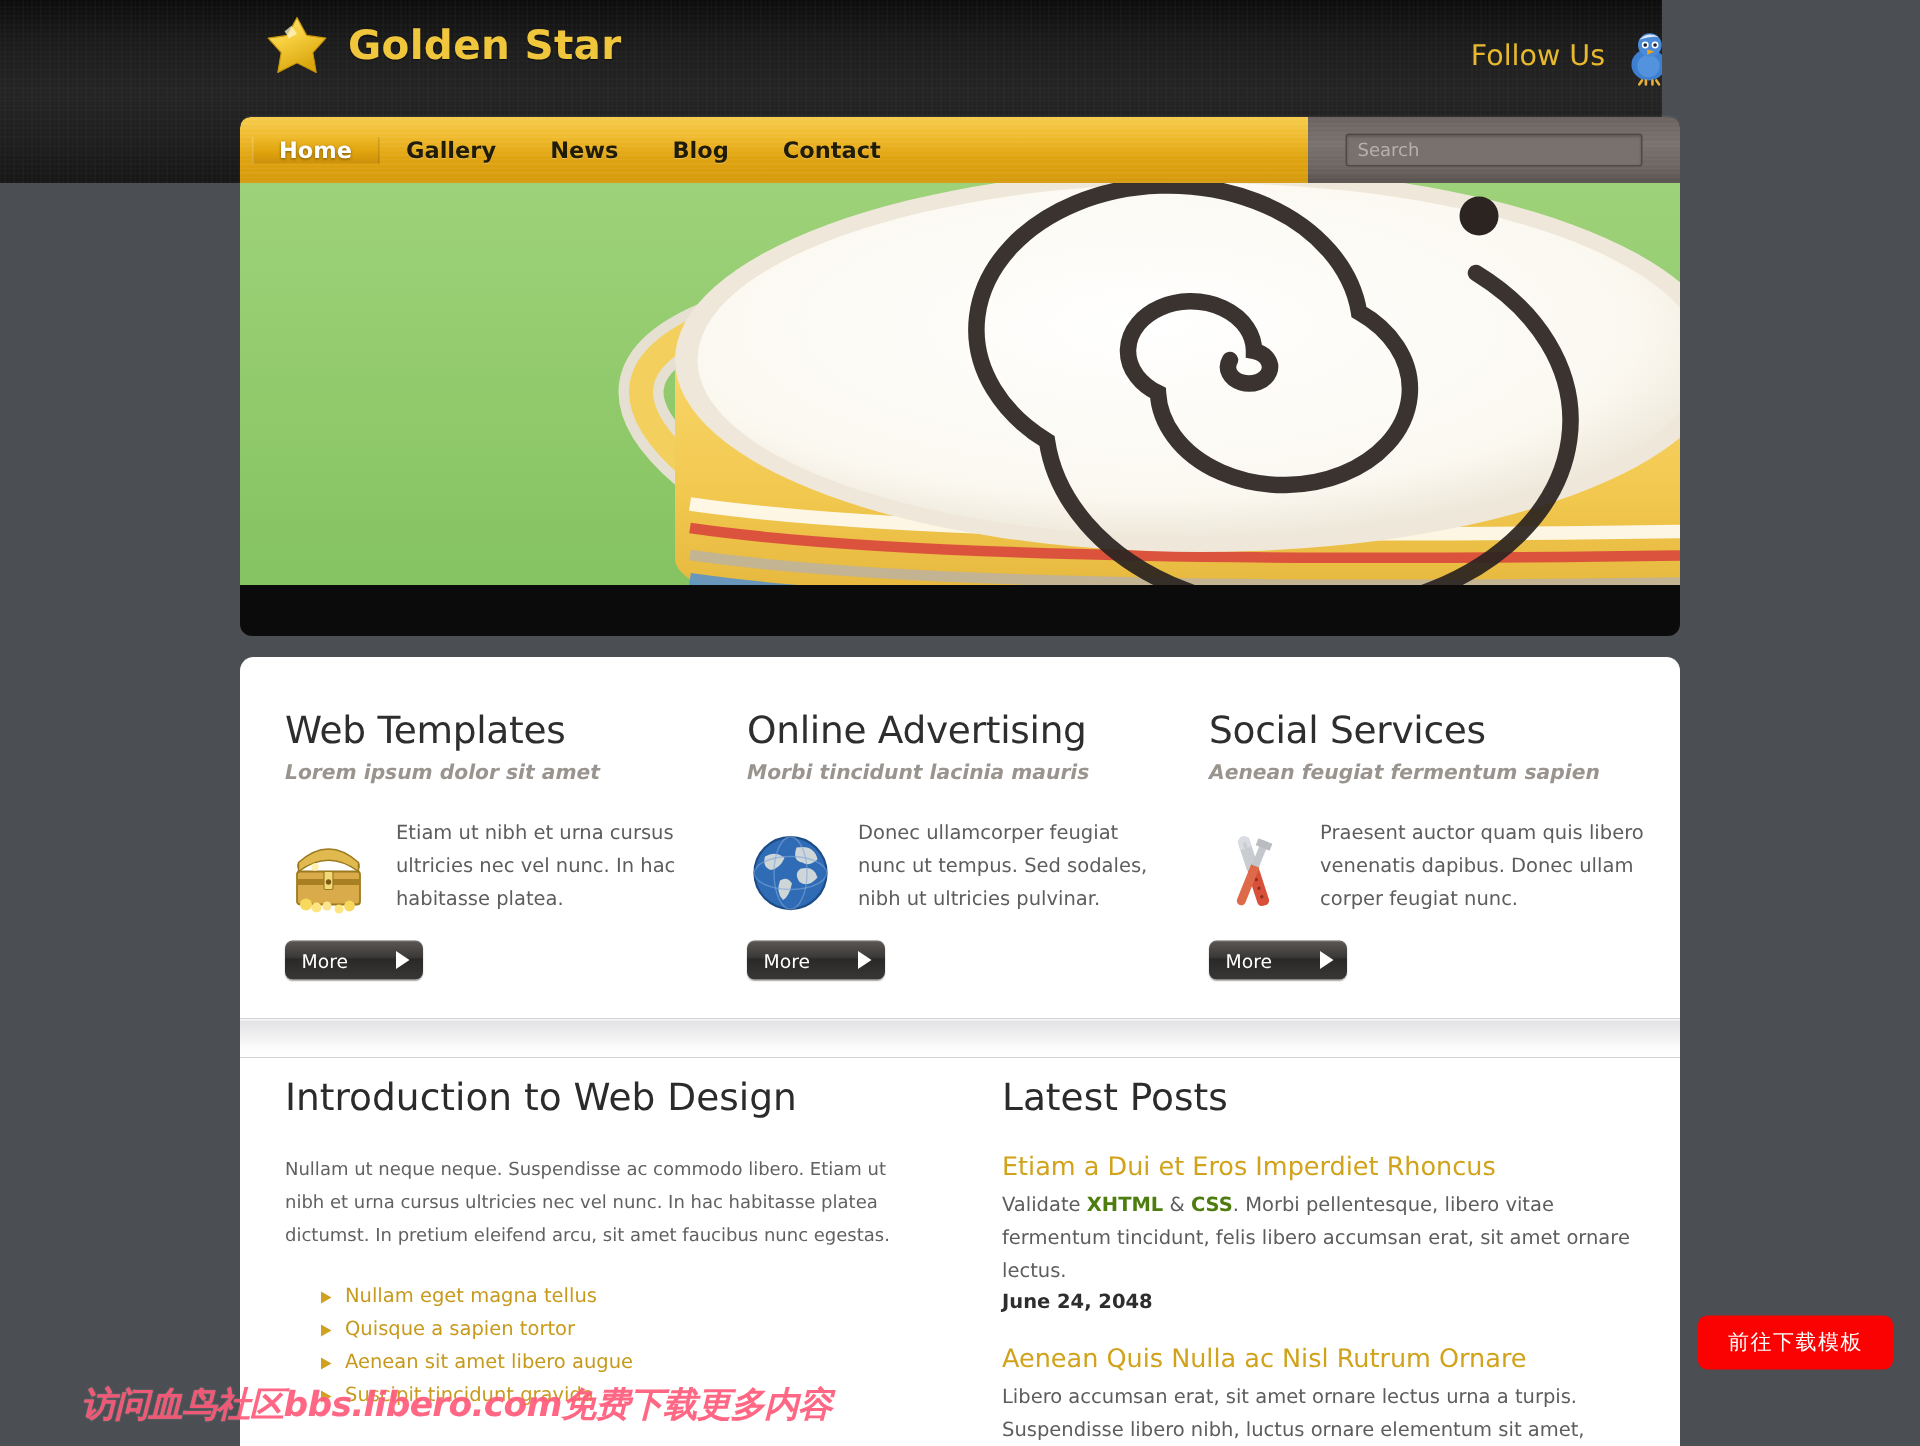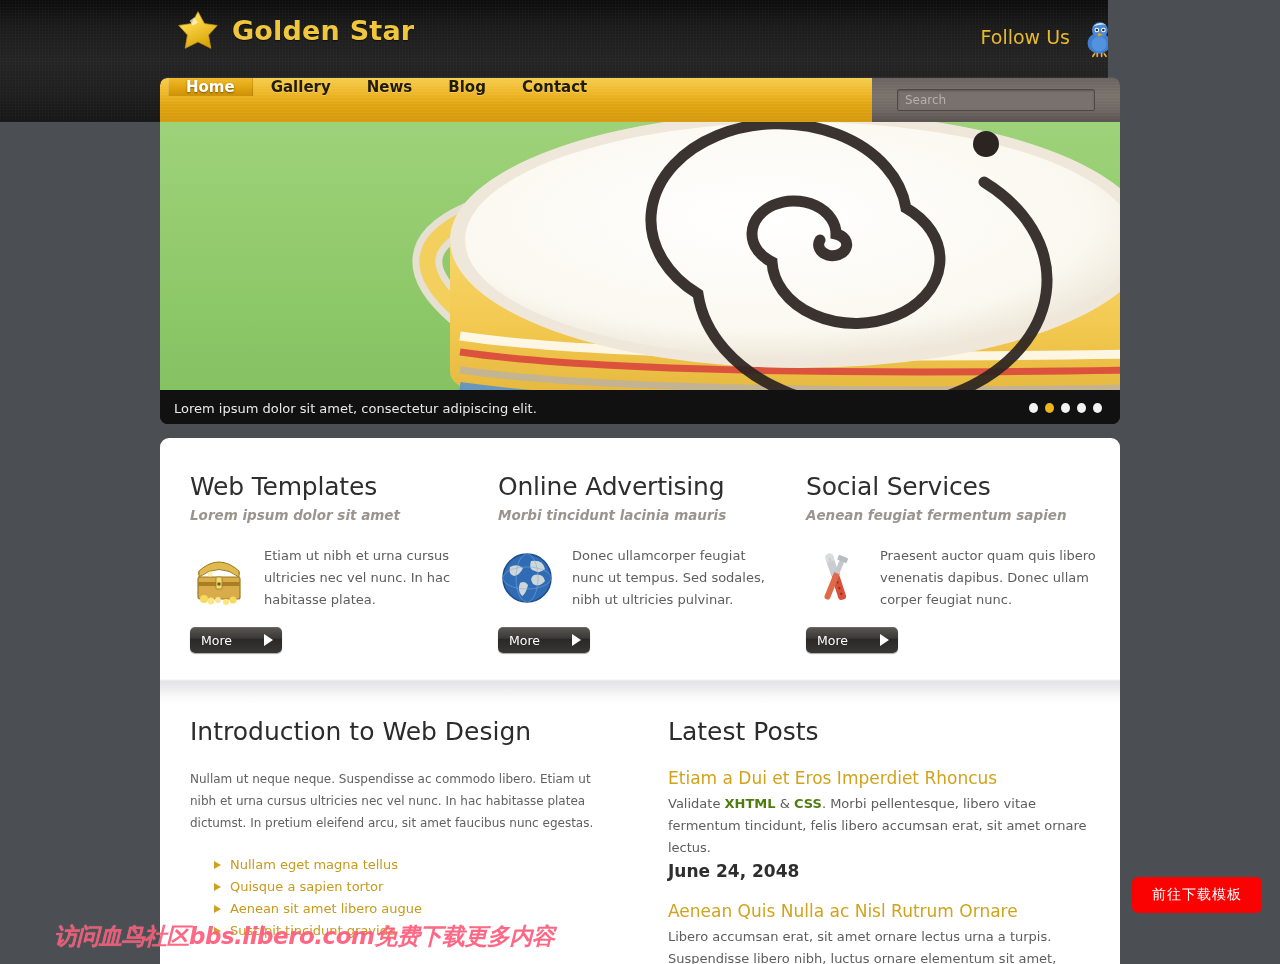--- a/index.html
+++ b/index.html
@@ -86,21 +86,21 @@
     display: flex;
     align-items: stretch;
     border-radius: 7px 7px 0 0;
     overflow: hidden;
     box-shadow: 0 -1px 0 rgba(255,255,255,0.06);
   }
 
   .nav-left {
     flex: 0 0 712px;
     display: flex;
-    align-items: flex-start;
+    align-items: center;
     background:
       repeating-linear-gradient(0deg, rgba(255,255,255,0.05) 0px, rgba(255,255,255,0.05) 1px, rgba(0,0,0,0) 1px, rgba(0,0,0,0) 3px),
       linear-gradient(180deg, #f6cc4e 0%, #edb626 36%, #e0a310 62%, #d59a0e 100%);
     border-radius: 7px 0 0 0;
     padding-left: 8px;
   }
 
   .nav-item {
     display: flex;
     align-items: center;
@@ -223,21 +223,21 @@
   .col-sub {
     font-size: 13.5px;
     font-style: italic;
     font-weight: bold;
     color: #9a948f;
     margin-bottom: 22px;
   }
   .col-body {
     display: flex;
     gap: 16px;
-    align-items: center;
+    align-items: flex-end;
     margin-bottom: 16px;
   }
   .col-icon { flex: 0 0 auto; width: 58px; height: 58px; }
   .col-text {
     font-size: 13px;
     color: #5d5d5d;
     line-height: 22px;
   }
 
   .more-btn {
@@ -325,21 +325,21 @@
     margin-bottom: 5px;
     cursor: pointer;
   }
   .post-excerpt {
     font-size: 13px;
     color: #5d5d5d;
     line-height: 22px;
   }
   .post-excerpt .kw { color: #4d7c0f; font-weight: bold; }
   .post-date {
-    font-size: 17px;
+    font-size: 13px;
     font-weight: bold;
     color: #2e2e2e;
     margin-top: 2px;
   }
 
   
   .download-btn {
     position: absolute;
     right: 18px;
     top: 877px;
@@ -470,30 +470,20 @@
                    a42 33 0 1 0 -64 28
                    a84 64 0 1 0 134 -54
                    a128 96 0 1 0 -208 86
                    a175 128 0 1 0 286 -112" stroke-width="11"></path>
         </g>
         <circle cx="826" cy="22" r="13" fill="#2b2420"></circle>
       </g>
     </svg>
   </div>
 
-  <div class="slider-caption">
-    <span class="caption-text">Lorem ipsum dolor sit amet, consectetur adipiscing elit.</span>
-    <span class="dots">
-      <span class="dot"></span>
-      <span class="dot active"></span>
-      <span class="dot"></span>
-      <span class="dot"></span>
-      <span class="dot"></span>
-    </span>
-  </div>
 </div>
 
 <div class="panel">
   <div class="cols">
 
     <div class="col col-1">
       <h2 class="col-title">Web Templates</h2>
       <div class="col-sub">Lorem ipsum dolor sit amet</div>
       <div class="col-body">
         <svg class="col-icon" viewBox="0 0 58 58">

